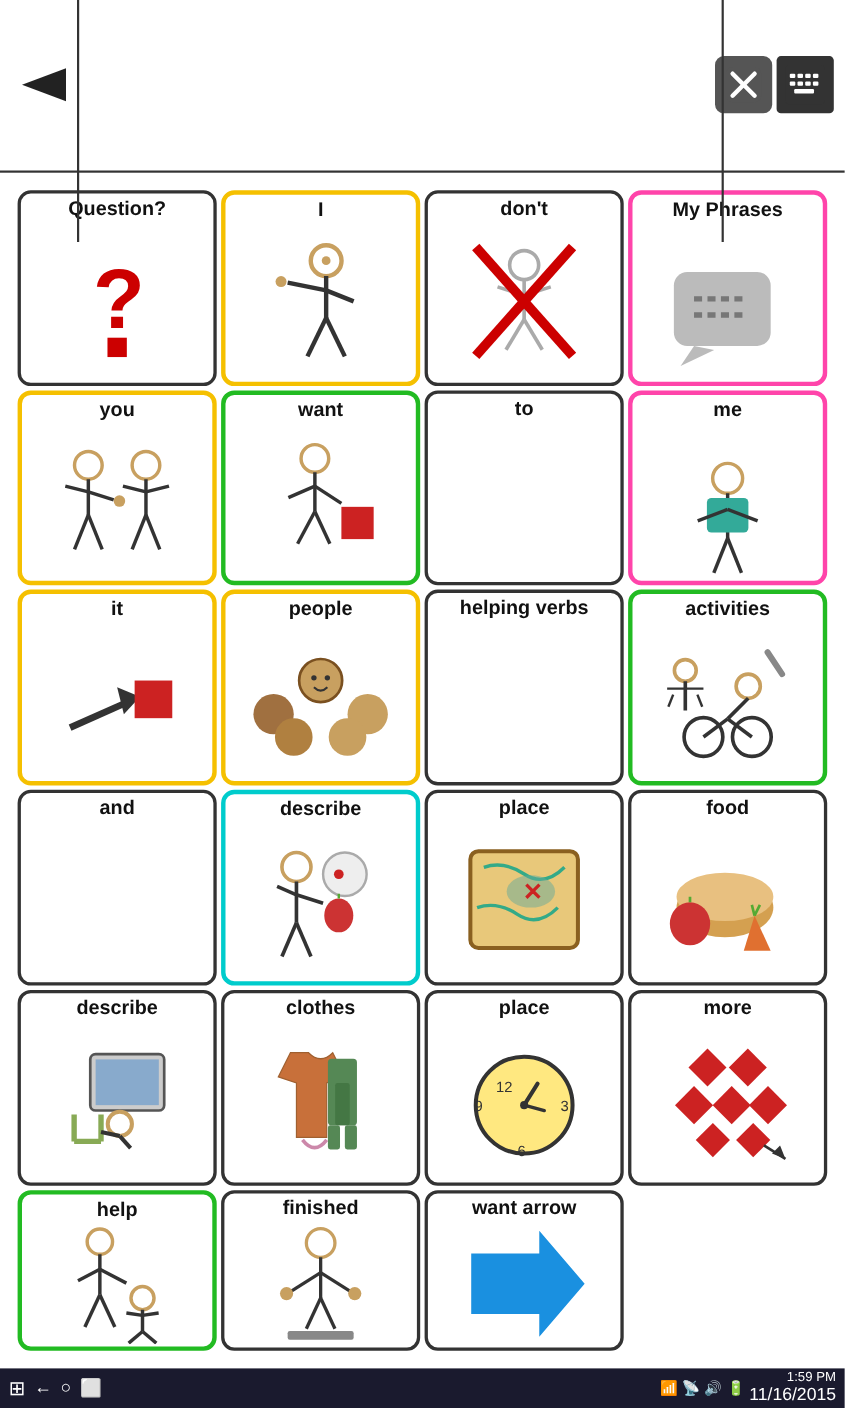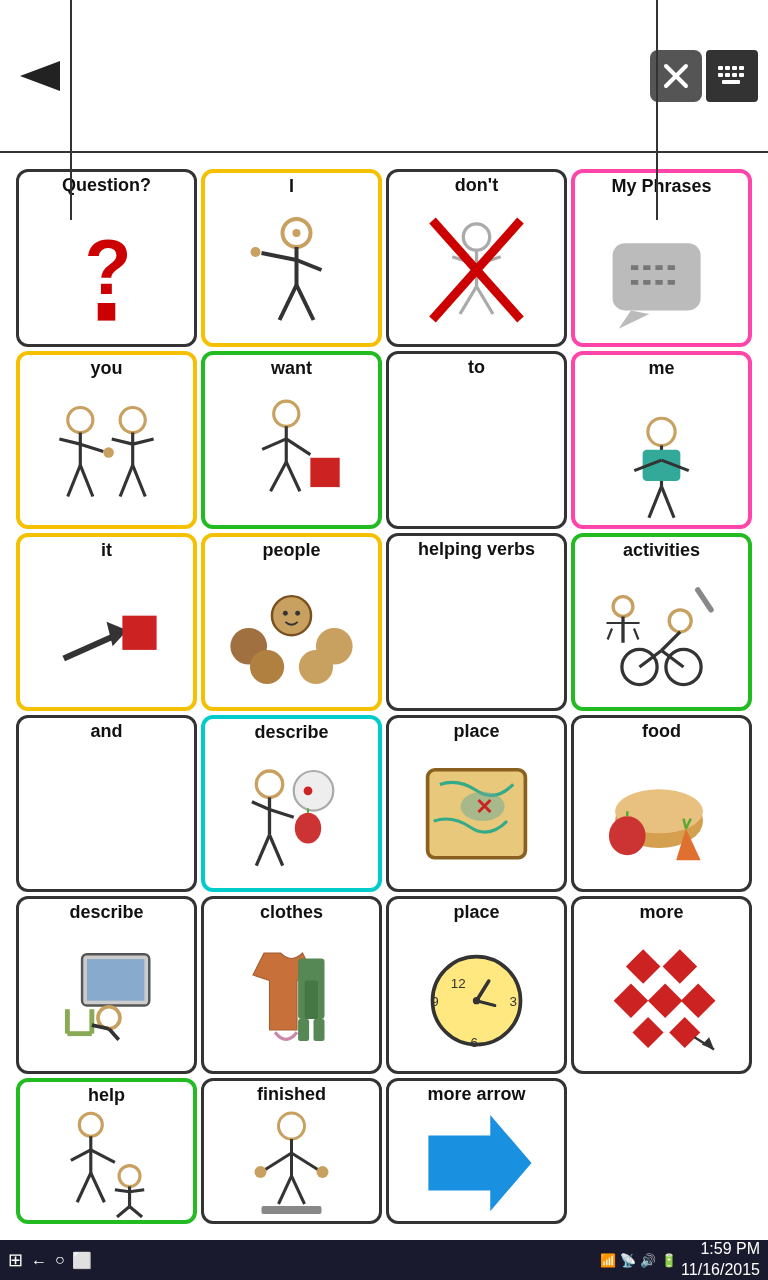--- a/index.html
+++ b/index.html
@@ -558,21 +558,21 @@
         <circle cx="76" cy="64" r="6" fill="#c8a060"></circle>
         <line x1="45" y1="68" x2="32" y2="96" stroke="#333" stroke-width="3"></line>
         <line x1="45" y1="68" x2="58" y2="96" stroke="#333" stroke-width="3"></line>
 
         <rect x="15" y="98" width="60" height="8" rx="2" fill="#888"></rect>
       </svg>
     </div>
   </div>
 
   <div class="cell border-black">
-    <span class="cell-label">more arrow</span>
+    <span class="cell-label">want arrow</span>
     <div class="cell-icon">
       <svg viewBox="0 0 90 80" width="82" height="72">
         <polygon points="10,20 55,20 55,5 85,40 55,75 55,60 10,60" fill="#1a90e0"></polygon>
       </svg>
     </div>
   </div>
 
 </div>
 
 <div class="taskbar">
@@ -581,17 +581,17 @@
     <span style="font-size:16px;">←</span>
     <span style="font-size:16px;">○</span>
     <span style="font-size:16px;">⬜</span>
   </div>
   <div class="taskbar-right">
     <span style="font-size:13px;">📶</span>
     <span style="font-size:13px;">📡</span>
     <span style="font-size:13px;">🔊</span>
     <span style="font-size:13px;">🔋</span>
     <div style="text-align:right; line-height:1.3;">
-      <div style="font-size:16px;">1:59 PM</div>
+      <div style="font-size:12px;">1:59 PM</div>
       <div style="font-size:16px;">11/16/2015</div>
     </div>
   </div>
 </div>
 
 </body></html>

